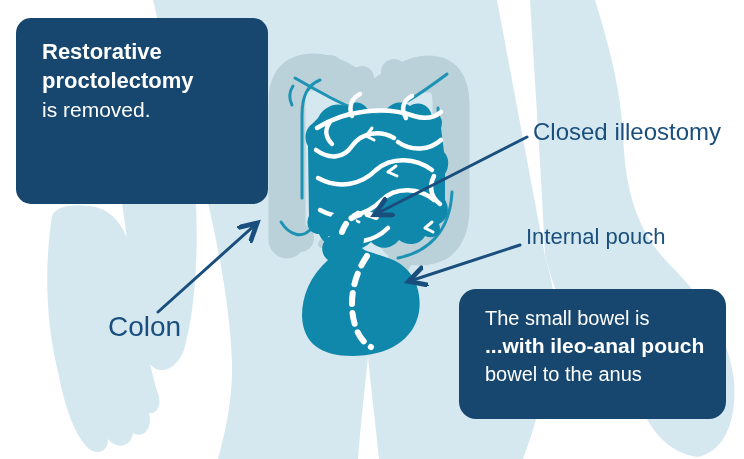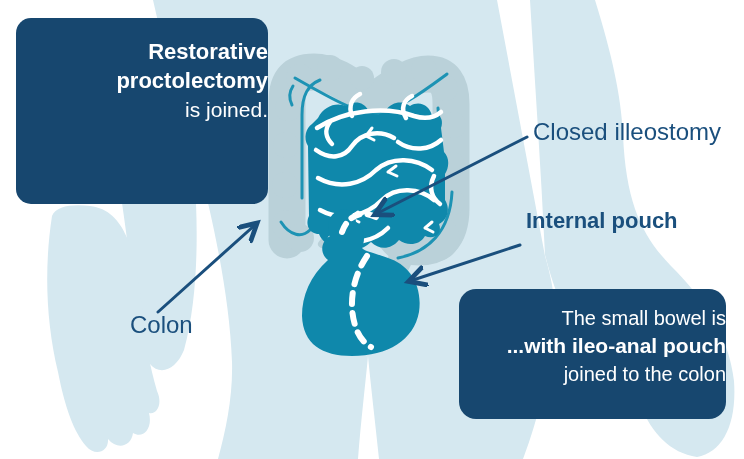--- a/index.html
+++ b/index.html
@@ -2,41 +2,41 @@
 <html><head>
 <meta charset="utf-8">
 <style>
   html,body{margin:0;padding:0;background:#ffffff;}
   #stage{
     position:relative;width:744px;height:459px;overflow:hidden;background:#ffffff;
     font-family:"Liberation Sans", sans-serif;
   }
   #stage svg{position:absolute;left:0;top:0;}
   .info-box{
-    position:absolute;background:#17476f;color:#ffffff;text-align:right;
+    position:absolute;background:#17476f;color:#ffffff;text-align:left;
     box-sizing:border-box;
     padding-left:26px;
   }
   .info-box .title{font-weight:700;}
   .label{
     position:absolute;color:#1a4f7d;white-space:nowrap;
   }
   #box-left{
     left:16px;top:18px;width:252px;height:186px;border-radius:15px;padding-top:19px;
     font-size:21px;line-height:29px;
   }
   #box-left .title{font-size:22px;}
   #box-right{
     left:459px;top:289px;width:267px;height:130px;border-radius:17px;padding-top:15px;
     font-size:20px;line-height:28px;
   }
   #box-right .title{font-size:21px;}
   #label-ileostomy{left:533px;top:118px;font-size:24px;}
-  #label-pouch{left:526px;top:208px;font-size:22px;font-weight:bold;}
-  #label-colon{left:130px;top:311px;font-size:24px;}
+  #label-pouch{left:526px;top:224px;font-size:22px;}
+  #label-colon{left:108px;top:311px;font-size:28px;}
   .line{display:block;}
 </style>
 </head>
 <body>
 
 <div id="stage">
 
   <svg width="744" height="459" viewBox="0 0 744 459">
     <defs>
       <marker id="arr" markerWidth="9" markerHeight="9" refX="5.5" refY="3.5" orient="auto">
@@ -133,26 +133,26 @@
     <g fill="none" stroke="#1a4f7d" stroke-width="3" stroke-linecap="round">
       <path d="M527,137 L376,214" marker-end="url(#arr)"></path>
       <path d="M520,245 L410,281" marker-end="url(#arr)"></path>
       <path d="M158,312 L256,224" marker-end="url(#arr)"></path>
     </g>
   </svg>
 
   <div class="info-box" id="box-left">
     <span class="line title">Restorative</span>
     <span class="line title">proctolectomy</span>
-    <span class="line">is joined.</span>
+    <span class="line">is removed.</span>
   </div>
 
   <div class="info-box" id="box-right">
     <span class="line">The small bowel is</span>
     <span class="line title">...with ileo-anal pouch</span>
-    <span class="line">joined to the colon</span>
+    <span class="line">bowel to the anus</span>
   </div>
 
   <div class="label" id="label-ileostomy">Closed illeostomy</div>
   <div class="label" id="label-pouch">Internal pouch</div>
   <div class="label" id="label-colon">Colon</div>
 
 </div>
 
 </body></html>

